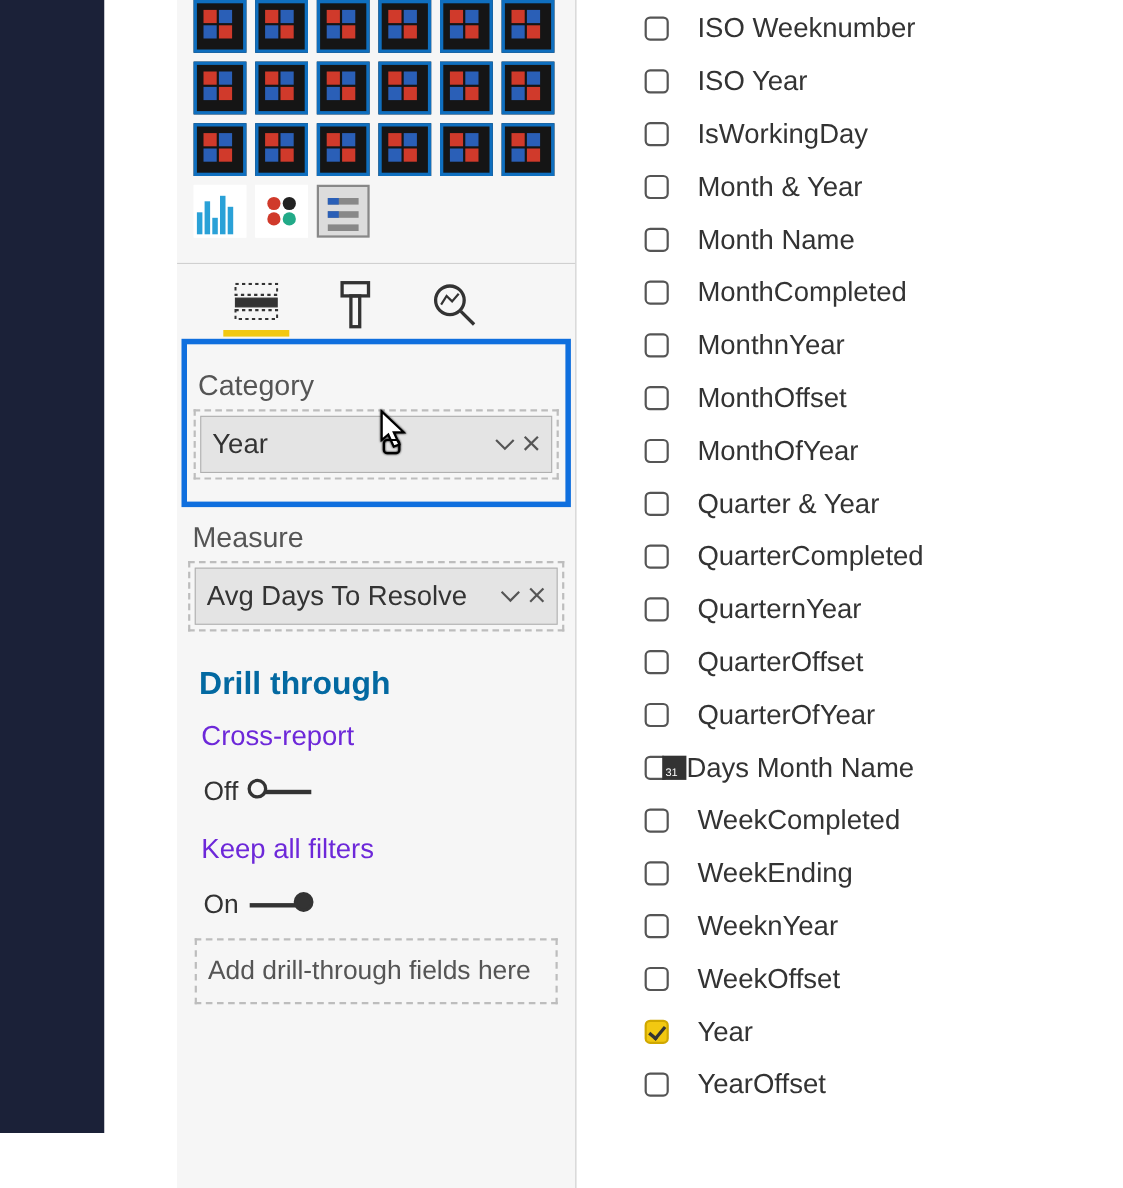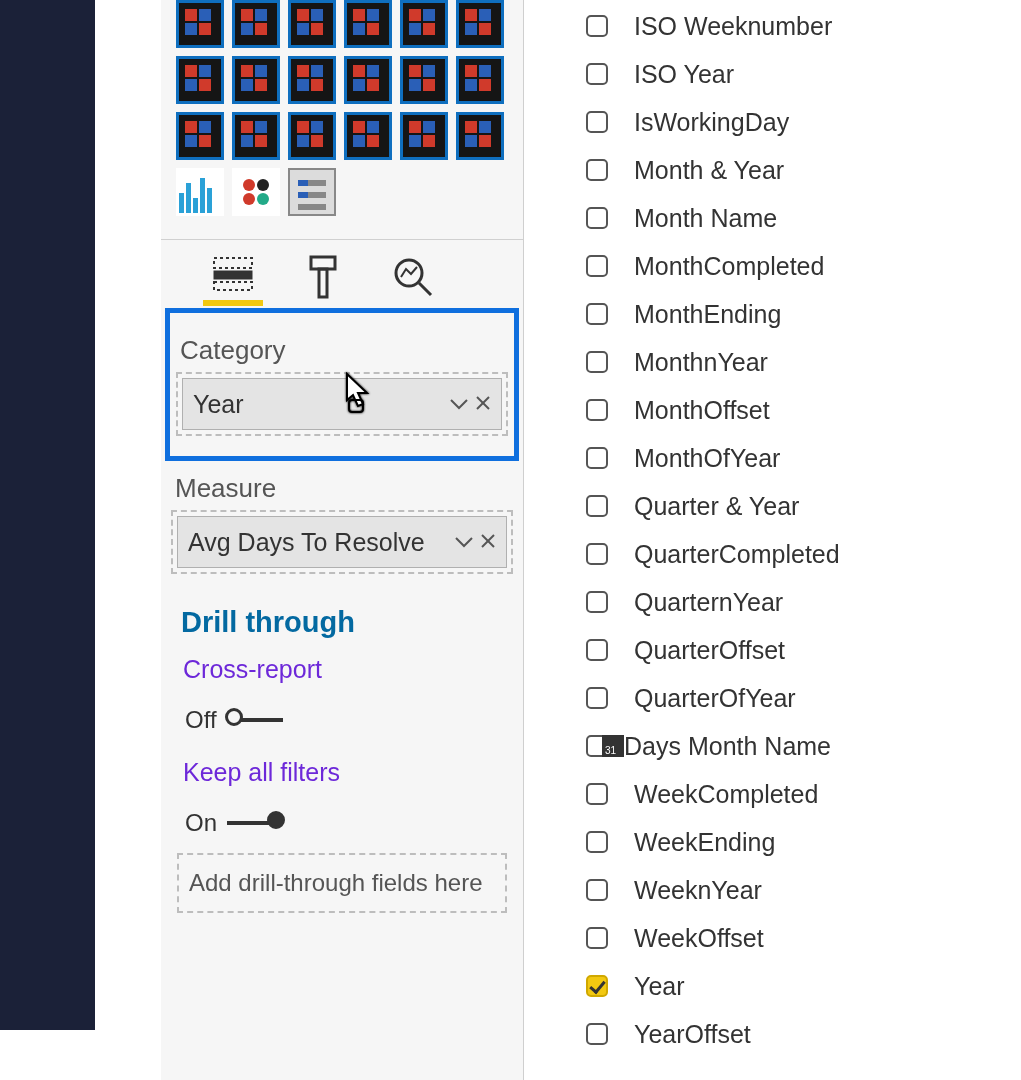--- a/index.html
+++ b/index.html
@@ -517,25 +517,20 @@
         <span>Month Name</span>
       </div>
       <div class="fieldrow">
         <span class="chk"></span>
         <span class="gap"></span>
         <span>MonthCompleted</span>
       </div>
       <div class="fieldrow">
         <span class="chk"></span>
         <span class="gap"></span>
-        <span>MonthEnding</span>
-      </div>
-      <div class="fieldrow">
-        <span class="chk"></span>
-        <span class="gap"></span>
         <span>MonthnYear</span>
       </div>
       <div class="fieldrow">
         <span class="chk"></span>
         <span class="gap"></span>
         <span>MonthOffset</span>
       </div>
       <div class="fieldrow">
         <span class="chk"></span>
         <span class="gap"></span>

